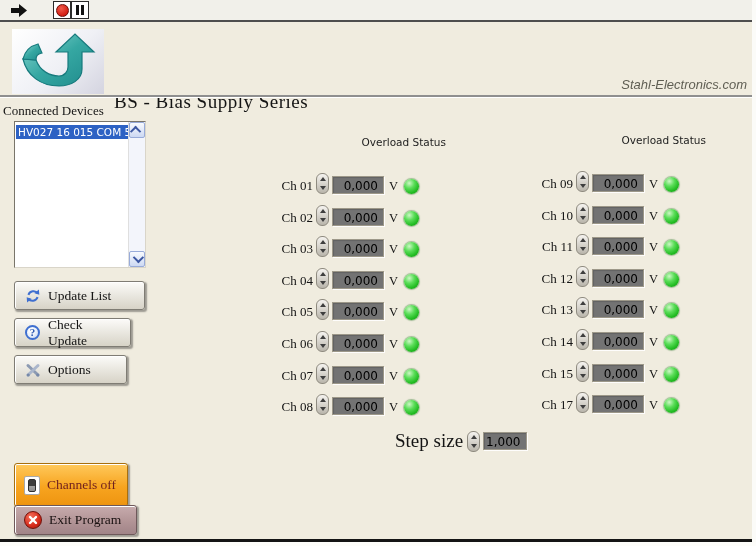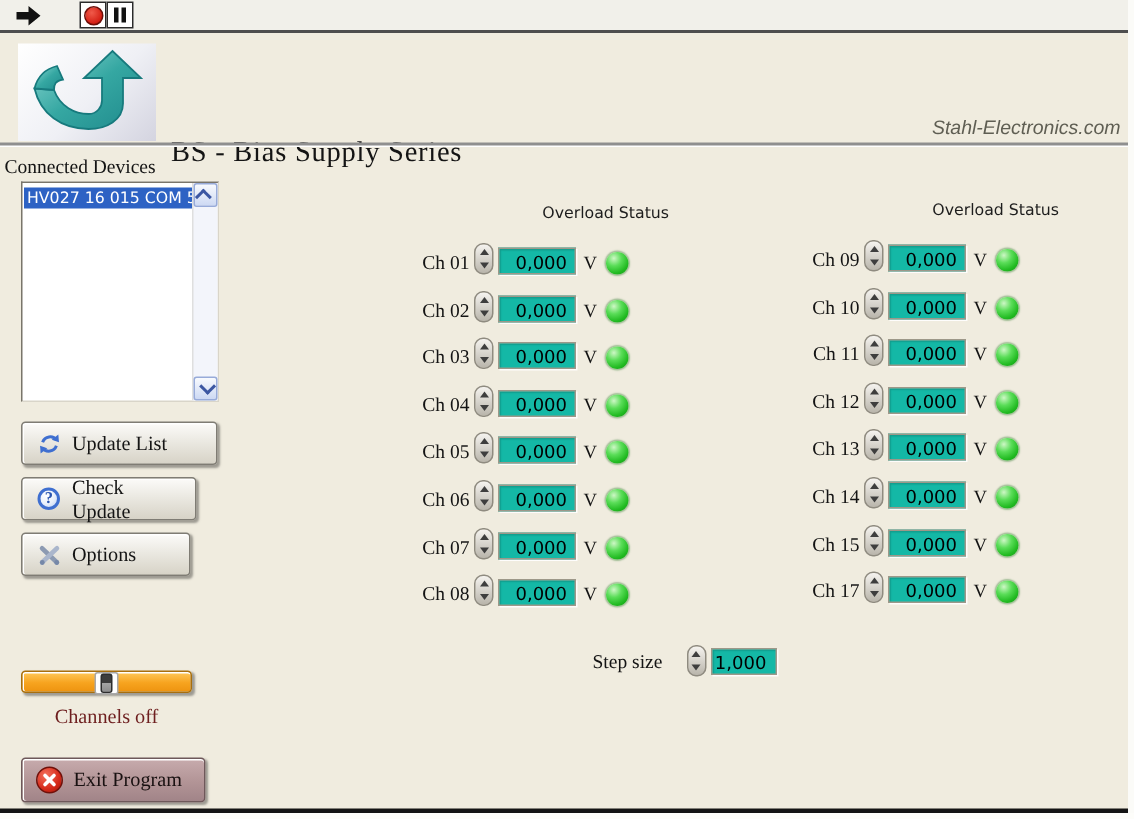--- a/index.html
+++ b/index.html
@@ -35,46 +35,46 @@
   .chev.down{transform:rotate(225deg) translateY(2px);}
 
   
   .btn3d{position:absolute;display:flex;align-items:center;gap:7px;padding:0 9px;box-sizing:border-box;
     border-radius:3px;border:1px solid #7f7c74;background:linear-gradient(180deg,#fcfbf9 0%,#ebe9e2 45%,#d7d3c7 100%);
     box-shadow:inset 0 1px 0 #fff, inset 1px 0 0 #fff, 1.5px 1.5px 1.5px rgba(0,0,0,0.35);
     font-size:13.5px;color:#141414;cursor:pointer;}
   .btn-update{left:14px;top:281px;width:131px;height:29px;}
   .btn-check{left:14px;top:318px;width:117px;height:29px;}
   .btn-options{left:14px;top:355px;width:113px;height:29px;}
-  .btn-channels-off{left:14px;top:447px;width:114px;height:15px;background:linear-gradient(180deg,#ffc95c 0%,#f7a41f 55%,#ee9410 100%);border:1px solid #a86f0e;color:#6e1f1f;flex-direction:column;}
+  .btn-channels-off{left:14px;top:463px;width:114px;height:44px;background:linear-gradient(180deg,#ffc95c 0%,#f7a41f 55%,#ee9410 100%);border:1px solid #a86f0e;color:#6e1f1f;}
   .btn-exit{left:14px;top:505px;width:123px;height:30px;background:linear-gradient(180deg,#c7abad 0%,#b29496 55%,#a18488 100%);border:1px solid #6e585a;color:#191111;}
 
   .icon16{width:17px;height:17px;flex:0 0 auto;display:flex;align-items:center;justify-content:center;}
   .q-circle{width:15px;height:15px;border-radius:50%;background:radial-gradient(circle at 35% 30%, #ffffff 0%, #e8effb 55%, #bcd0f2 100%);border:2px solid #3f6fd0;box-sizing:border-box;display:flex;align-items:center;justify-content:center;font-family:"Liberation Serif",serif;font-weight:bold;font-size:11px;color:#2b56b0;line-height:1;}
   .switch-box{width:14px;height:17px;background:#fff;border:1px solid #a9a9a9;border-radius:2px;display:flex;align-items:center;justify-content:center;}
   .switch-pill{width:6px;height:11px;border:1px solid #2e2e2e;border-radius:2px;background:linear-gradient(180deg,#3c3c3c 0%,#3c3c3c 50%,#a5a5a5 50%,#8d8d8d 100%);}
   .exit-circle{width:16px;height:16px;border-radius:50%;background:radial-gradient(circle at 35% 30%, #f4705c, #d62a1a 60%, #a31407);border:1px solid #70100a;display:flex;align-items:center;justify-content:center;}
 
   
   .chan-col{position:absolute;width:168px;}
   .col-left{left:280px;top:136px;}
   .col-right{left:540px;top:134px;}
-  .overload-header{font-family:"DejaVu Sans",sans-serif;font-size:10.5px;color:#1d1d1d;text-align:right;height:13px;margin-bottom:12px;padding-right:2px;}
+  .overload-header{font-family:"DejaVu Sans",sans-serif;font-size:10.5px;color:#1d1d1d;text-align:right;height:13px;margin-bottom:23px;padding-right:2px;}
   .ch-row{display:flex;align-items:flex-end;height:22px;margin-bottom:9.6px;}
   .ch-label{width:33px;text-align:right;font-size:13px;color:#141414;margin-right:3px;white-space:nowrap;}
   .spinner{width:13px;height:21px;border:1px solid #8f8b80;border-radius:6px;background:linear-gradient(180deg,#f5f3ef,#b9b5ab);box-sizing:border-box;display:flex;flex-direction:column;align-items:center;justify-content:space-between;padding:3px 0;margin-right:3px;flex:0 0 auto;}
   .tri-up{width:0;height:0;border-left:3px solid transparent;border-right:3px solid transparent;border-bottom:4px solid #3e3e3e;cursor:pointer;}
   .tri-down{width:0;height:0;border-left:3px solid transparent;border-right:3px solid transparent;border-top:4px solid #3e3e3e;cursor:pointer;}
-  .num-field{width:52px;height:18px;background:#14b8a6;border:1px solid #9d9889;box-shadow:inset 1px 1px 1px rgba(0,0,0,0.15), 1px 1px 0 rgba(255,255,255,0.9);box-sizing:border-box;font-family:"DejaVu Sans",sans-serif;font-size:12px;color:#000;text-align:right;padding:1px 5px 0 0;line-height:16px;}
+  .num-field{width:52px;height:18px;background:#737373;border:1px solid #9d9889;box-shadow:inset 1px 1px 1px rgba(0,0,0,0.15), 1px 1px 0 rgba(255,255,255,0.9);box-sizing:border-box;font-family:"DejaVu Sans",sans-serif;font-size:12px;color:#000;text-align:right;padding:1px 5px 0 0;line-height:16px;}
   .unit{font-size:12.5px;color:#141414;margin:0 6px 0 5px;}
   .led{width:15px;height:15px;border-radius:50%;background:radial-gradient(circle at 35% 28%, #cdf7c5 0%, #5add58 35%, #22bb22 68%, #129012 100%);box-shadow:0 0 1px 1px rgba(10,100,10,0.35);}
 
   
   .step-row{position:absolute;left:395px;top:430px;display:flex;align-items:center;}
-  .step-label{font-size:13px;color:#141414;margin-right:16px;}
+  .step-label{font-size:19px;color:#141414;margin-right:4px;}
   .step-field{width:44px;text-align:center;padding:1px 14px 0 2px;}
 
   
   .right-strip{position:absolute;right:0;top:0;width:4px;height:100%;background:#fbfbf8;}
   .bottom-line{position:absolute;left:0;top:539px;width:752px;height:3px;background:#141414;}
   .bottom-white{position:absolute;left:0;top:542px;width:100%;height:4px;background:#fdfdfa;}
 </style>
 </head>
 <body>
 

